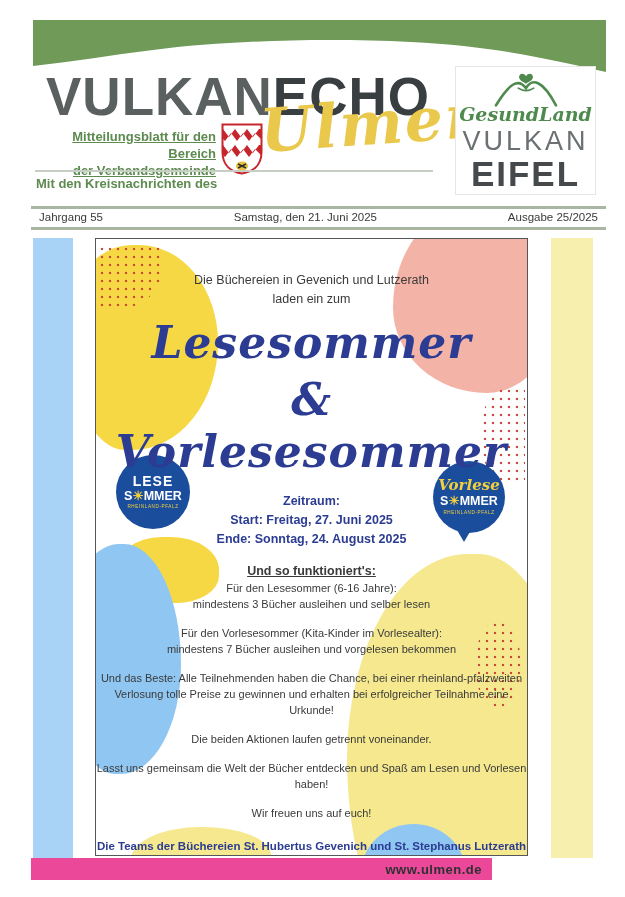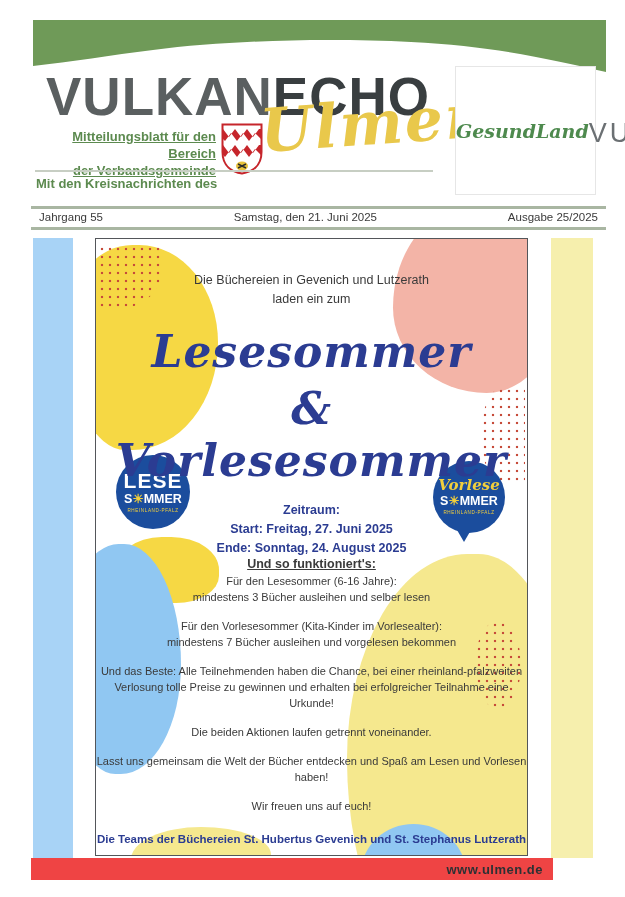--- a/index.html
+++ b/index.html
@@ -19,21 +19,21 @@
   .arms{left:221px;top:123px;width:42px;height:52px;}
   .ulmen{left:260px;top:88px;font-family:"DejaVu Serif",serif;font-style:italic;font-weight:bold;
          font-size:60px;color:#e9c84b;transform:rotate(-4deg);letter-spacing:2px;}
   .h-rule{left:35px;top:170px;width:398px;height:2px;background:#c7cec3;}
   .kreis{left:36px;top:176px;width:420px;display:flex;align-items:baseline;gap:24px;white-space:nowrap;}
   .kreis .p{color:#5c8a4f;font-size:13px;font-weight:600;}
   .kreis .n{color:#393e40;font-size:17.5px;font-weight:800;letter-spacing:.5px;}
 
   
   .gl{left:455px;top:66px;width:141px;height:129px;background:#fff;border:1px solid #e6e6e6;
-      display:flex;align-items:center;justify-content:flex-start;padding-top:4px;box-sizing:border-box;}
+      display:flex;flex-direction:column;align-items:center;justify-content:flex-start;padding-top:4px;box-sizing:border-box;}
   .gl-script{font-family:"DejaVu Serif",serif;font-style:italic;font-weight:bold;font-size:19px;color:#4e8a4e;margin-top:-4px;}
   .gl-vulkan{font-size:27px;color:#6b7073;letter-spacing:3px;font-weight:500;margin-top:1px;}
   .gl-eifel{font-size:35px;color:#45494c;letter-spacing:2px;font-weight:800;margin-top:-3px;}
 
   
   .ib-line{left:31px;width:575px;height:3px;background:#a9b6a2;}
   .ib-row{left:31px;top:211px;width:575px;display:flex;justify-content:space-between;
           font-size:11.5px;color:#3a3a3a;padding:0 8px;box-sizing:border-box;}
 
   
@@ -55,40 +55,40 @@
         background-size:8px 8px;}
   .d-tl{left:2px;top:6px;width:66px;height:64px;border-radius:0 0 70% 0;}
   .d-r1{right:2px;top:148px;width:44px;height:96px;border-radius:60% 0 0 60%;}
   .d-r2{right:6px;top:382px;width:46px;height:88px;border-radius:50%;}
 
   .p-content{position:relative;z-index:3;text-align:center;color:#3a3a3a;padding-top:32px;}
   .p-intro{font-size:12.5px;line-height:1.5;}
   .p-script{font-family:"DejaVu Serif",serif;font-style:italic;font-weight:bold;color:#2b3c92;
             font-size:44px;line-height:1.18;letter-spacing:1px;}
   .p-blue{color:#2b3c92;font-weight:bold;font-size:12.5px;line-height:1.5;margin-top:14px;}
-  .p-how{font-weight:bold;text-decoration:underline;font-size:12.5px;}
+  .p-how{font-weight:bold;text-decoration:underline;font-size:12.5px;margin-top:16px;}
   .p-body{font-size:11px;line-height:1.45;margin-top:3px;}
   .mt{margin-top:13px;}
   .p-teams{color:#2b3c92;font-weight:bold;font-size:11.5px;margin-top:18px;}
 
   
   .lg{position:absolute;z-index:3;border-radius:50%;background:#1b4d9d;color:#fff;
       display:flex;flex-direction:column;align-items:center;justify-content:center;line-height:1;}
   .lg-lese{left:20px;top:216px;width:74px;height:74px;}
   .lg-vor{right:22px;top:222px;width:72px;height:72px;}
   .lg-vor:after{content:"";position:absolute;bottom:-9px;left:24px;width:0;height:0;
       border-left:7px solid transparent;border-right:7px solid transparent;border-top:12px solid #1b4d9d;}
-  .lg .l1{font-weight:800;font-size:21px;letter-spacing:1px;}
+  .lg .l1{font-weight:800;font-size:14px;letter-spacing:1px;}
   .lg .l1v{font-family:"DejaVu Serif",serif;font-style:italic;font-weight:bold;font-size:15px;color:#f2cf3c;}
   .lg .l2{font-weight:800;font-size:12.5px;margin-top:2px;}
   .lg .sun{color:#f2cf3c;}
   .lg .l3{font-size:4.6px;color:#f2cf3c;letter-spacing:.6px;margin-top:3px;}
 
   
-  .footer{left:31px;top:858px;width:522px;height:22px;background:#ef4444;display:flex;
+  .footer{left:31px;top:858px;width:461px;height:22px;background:#ec4899;display:flex;
           align-items:center;justify-content:flex-end;padding-right:10px;box-sizing:border-box;}
   .footer span{font-size:13px;font-weight:bold;color:#2d3134;letter-spacing:.5px;}
 </style>
 </head>
 <body>
 
 <svg class="abs ribbon" viewBox="0 0 573 58" preserveAspectRatio="none">
   <path d="M0,0 H573 V52 C520,40 462,26 378,22 C295,18 198,20 120,30 C78,35 38,42 0,46 Z" fill="#6f9a58"></path>
 </svg>
 
@@ -160,21 +160,21 @@
     <span class="l1v">Vorlese</span>
     <span class="l2"><span>S</span><span class="sun">☀</span><span>MMER</span></span>
     <span class="l3">RHEINLAND-PFALZ</span>
   </div>
 
   <div class="p-content">
     <div class="p-intro">
       <div>Die Büchereien in Gevenich und Lutzerath</div>
       <div>laden ein zum</div>
     </div>
-    <div class="p-script" style="margin-top:17px">Lesesommer</div>
+    <div class="p-script" style="margin-top:8px">Lesesommer</div>
     <div class="p-script" style="margin-top:6px">&amp; Vorlesesommer</div>
 
     <div class="p-blue">
       <div>Zeitraum:</div>
       <div>Start: Freitag, 27. Juni 2025</div>
       <div>Ende: Sonntag, 24. August 2025</div>
     </div>
 
     <div class="p-how">Und so funktioniert's:</div>
     <div class="p-body">

